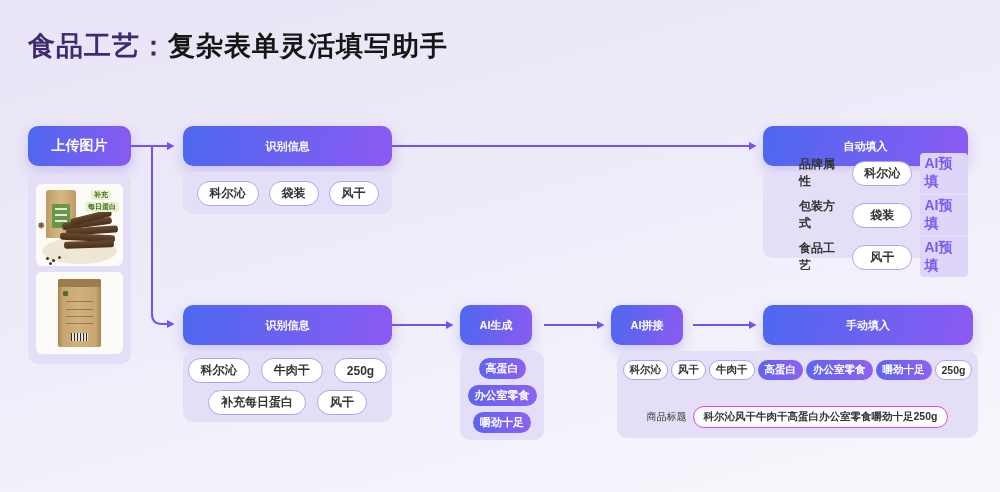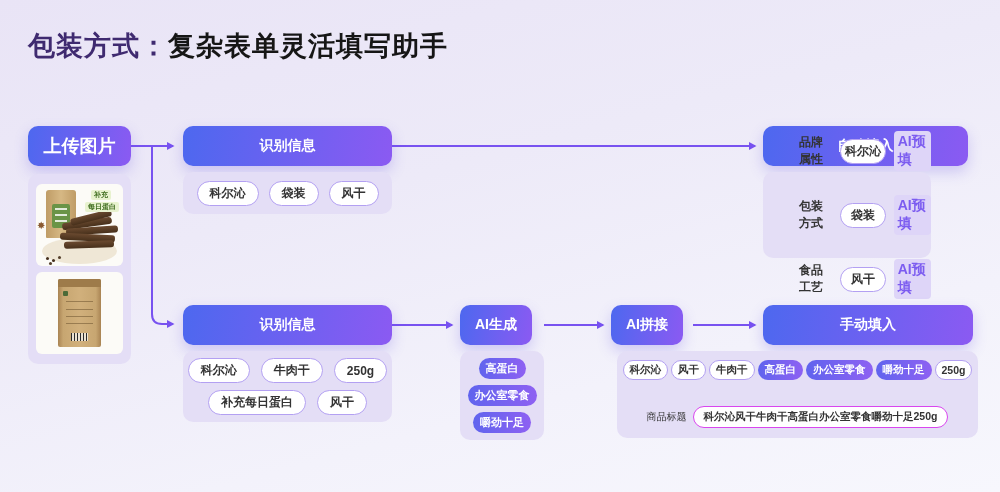--- a/index.html
+++ b/index.html
@@ -9,43 +9,43 @@
     background:linear-gradient(165deg,#e9e4f6 0%,#edeaf8 38%,#f3f2fb 72%,#f7f7fd 100%);
   }
   
   .page-title{position:absolute;left:28px;top:28px;font-size:27px;font-weight:800;letter-spacing:1px;}
   .title-hl{color:#3f2a70;}
   .title-rest{color:#161616;}
   
   .bar{
     position:absolute;height:40px;border-radius:10px;
     background:linear-gradient(100deg,#4d68ef 0%,#8b5af2 100%);
-    color:#fff;font-size:14px;font-weight:bold;
+    color:#fff;font-size:11px;font-weight:bold;
     display:flex;align-items:center;justify-content:center;
     box-shadow:0 6px 14px rgba(98,78,226,.25);
   }
   
   .panel{position:absolute;background:#e4def6;border-radius:10px;}
   
   .tag{
     display:inline-flex;align-items:center;justify-content:center;
     background:#fff;border:1px solid #b3a0f2;border-radius:999px;
     color:#333;font-size:12px;font-weight:bold;padding:3px 12px;white-space:nowrap;
   }
   .tag-filled{
     background:linear-gradient(90deg,#6064ee,#8e61f2);
     border:none;color:#fff;padding:4px 13px;
   }
   
-  #upload-btn{left:28px;top:126px;width:103px;font-size:18px;}
+  #upload-btn{left:28px;top:126px;width:103px;font-size:14px;}
   #left-card{left:28px;top:174px;width:103px;height:190px;}
   #recog-top-bar{left:183px;top:126px;width:209px;}
   #recog-top-panel{left:183px;top:172px;width:209px;height:42px;display:flex;align-items:center;justify-content:center;gap:10px;}
   #autofill-bar{left:763px;top:126px;width:205px;}
-  #autofill-panel{left:763px;top:172px;width:168px;height:86px;display:flex;flex-direction:column;justify-content:center;gap:24px;padding-left:36px;box-sizing:border-box;}
+  #autofill-panel{left:763px;top:172px;width:205px;height:86px;display:flex;flex-direction:column;justify-content:center;gap:2px;padding-left:36px;box-sizing:border-box;}
   .field-row{display:flex;align-items:center;gap:8px;}
   .field-label{font-size:12px;font-weight:bold;color:#333;}
   .field-pill{width:62px;text-align:center;background:#fff;border:1px solid #b3a0f2;border-radius:999px;font-size:12px;font-weight:bold;color:#333;padding:3px 0;}
   .ai-badge{font-size:14px;color:#7c5cf0;background:#ded5f8;border-radius:4px;padding:2px 4px;font-weight:bold;}
   #recog-bottom-bar{left:183px;top:305px;width:209px;}
   #recog-bottom-panel{left:183px;top:351px;width:209px;height:71px;display:flex;flex-direction:column;align-items:center;justify-content:center;gap:7px;}
   .tag-row{display:flex;gap:11px;}
   #aigen-bar{left:460px;top:305px;width:72px;}
   #aigen-panel{left:460px;top:351px;width:84px;height:89px;display:flex;flex-direction:column;align-items:center;justify-content:center;gap:6px;}
   #aigen-panel .tag-filled{font-size:11px;padding:3px 7px;}
@@ -79,21 +79,21 @@
   #connectors{position:absolute;left:0;top:0;pointer-events:none;}
   .conn{stroke:#7852f0;stroke-width:2;fill:none;}
   .conn-thick{stroke-width:3;}
 </style>
 </head>
 <body>
 
 <div id="canvas">
 
   <div class="page-title">
-    <span class="title-hl">包装方式：</span><span class="title-rest">复杂表单灵活填写助手</span>
+    <span class="title-hl">食品工艺：</span><span class="title-rest">复杂表单灵活填写助手</span>
   </div>
 
   <svg id="connectors" width="1000" height="492">
     <defs>
       <marker id="ah" markerWidth="9" markerHeight="9" refX="6" refY="4" orient="auto" markerUnits="userSpaceOnUse">
         <path d="M0,0 L7.5,4 L0,8 Z" fill="#7852f0"></path>
       </marker>
     </defs>
     <path class="conn" d="M131,146 H173" marker-end="url(#ah)"></path>
     <path class="conn" d="M152,146 V314 Q152,324 162,324 H173" marker-end="url(#ah)"></path>

